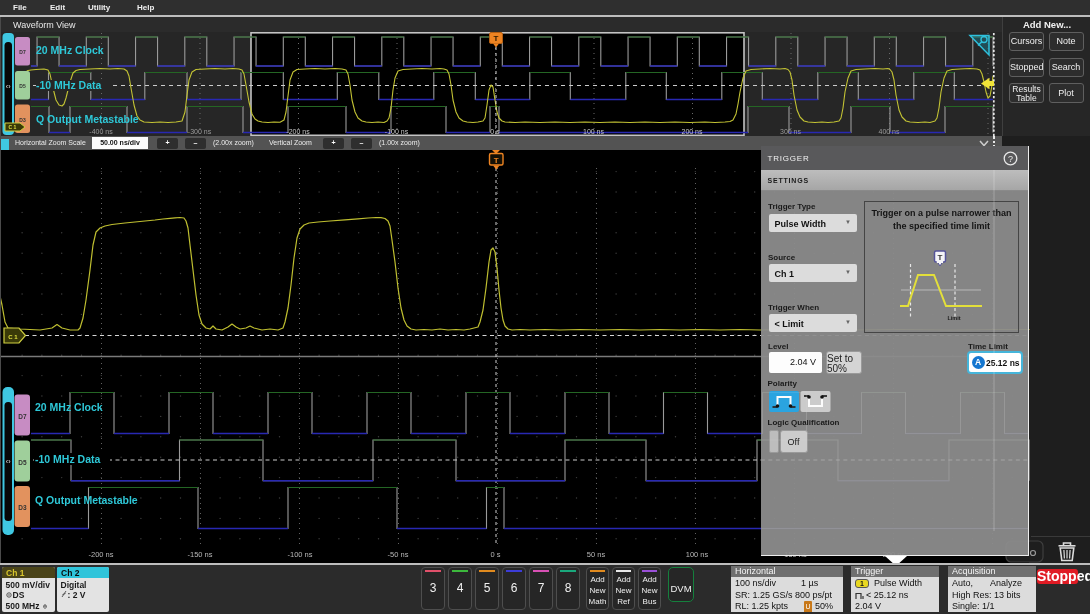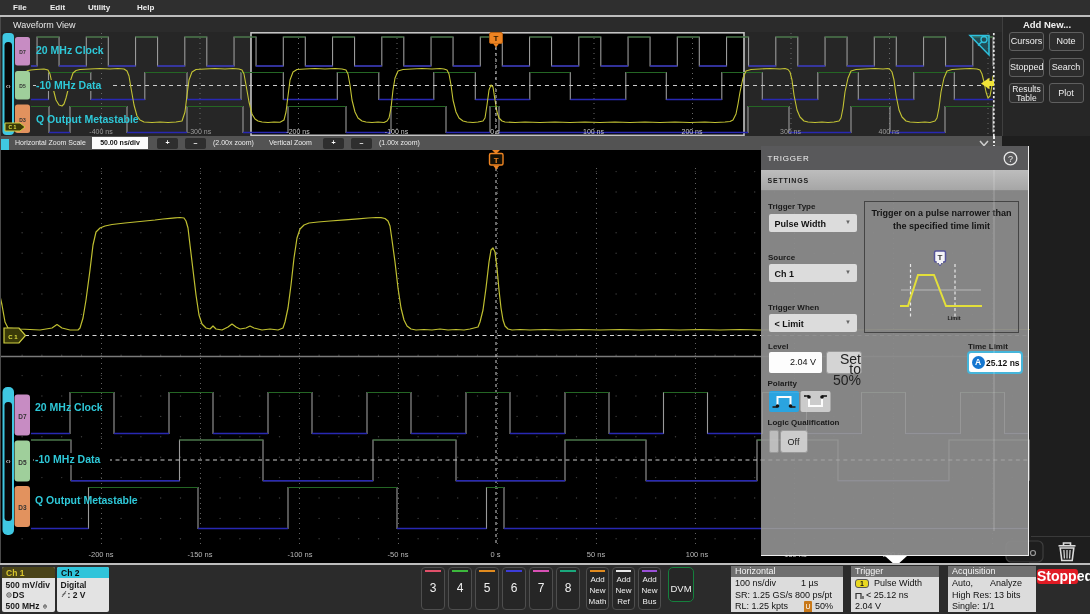--- a/index.html
+++ b/index.html
@@ -204,21 +204,21 @@
 <line x1="19.5" y1="22" x2="19.5" y2="75" stroke="#e8e8e8" stroke-width="1.2" stroke-dasharray="3,2.5"></line>
 <line x1="64" y1="22" x2="64" y2="75" stroke="#e8e8e8" stroke-width="1.2" stroke-dasharray="3,2.5"></line>
 <path d="M9,64 L17,64 L27,33 L43,33 L55,64 L91,64" stroke="#e3df3a" stroke-width="2" fill="none"></path>
 <rect x="43.5" y="9" width="11" height="11" rx="1.5" fill="#f4f4f8" stroke="#55549a" stroke-width="1.5"></rect>
 <path d="M46.5,20 h5 l-2.5,4 z" fill="#f4f4f8" stroke="#55549a" stroke-width="1"></path>
 <rect x="45.8" y="19" width="6.2" height="2" fill="#f4f4f8"></rect>
 <text x="49" y="17.5" font-size="8" font-weight="bold" fill="#333" text-anchor="middle" font-family="Liberation Sans, sans-serif">T</text>
 <text x="63" y="78" font-size="5.5" font-weight="bold" fill="#1a1a1a" text-anchor="middle" font-family="Liberation Sans, sans-serif">Limit</text>
 </svg>
 <div class="abs" style="left:8px;top:206px;width:53px;height:21px;background:#fdfdfd;border-radius:2px;color:#111;font-size:9px;text-align:right;line-height:21px;padding-right:6px">2.04 V</div>
-<div class="abs" style="left:65px;top:205px;width:36px;height:23px;background:#d4d4d4;border:1px solid #9a9a9a;border-radius:3px;color:#222;font-size:14px;text-align:right;line-height:10.5px;padding-top:1.5px">Set to<br>50%</div>
+<div class="abs" style="left:65px;top:205px;width:36px;height:23px;background:#d4d4d4;border:1px solid #9a9a9a;border-radius:3px;color:#222;font-size:10px;text-align:left;line-height:10.5px;padding-top:1.5px">Set to<br>50%</div>
 <div class="abs" style="left:206px;top:205px;width:56px;height:23px;background:#ffffff;border:2px solid #45b5da;border-radius:4px;color:#111;font-size:9.5px">
         <div class="abs" style="left:2.5px;top:2.5px;width:13px;height:13px;border-radius:7px;background:#1577d0;color:#fff;font-size:8.5px;font-weight:bold;text-align:center;line-height:13px">A</div>
         <span class="abs" style="left:17px;top:5px;font-weight:bold;white-space:nowrap;font-size:8.5px">25.12 ns</span>
       </div>
 <svg class="abs" style="left:8px;top:245px" width="63" height="21" viewBox="0 0 63 21">
 <rect x="0" y="0" width="30" height="21" rx="2" fill="#2aa4e0"></rect>
 <rect x="31.5" y="0" width="30" height="21" rx="2" fill="#cbcbcb"></rect>
 <path d="M3.5,16 h5" stroke="#2a2a2a" stroke-width="1.8" fill="none"></path>
 <path d="M21.5,16 h5" stroke="#2a2a2a" stroke-width="1.8" fill="none"></path>
 <path d="M8.5,16 V6 H21.5 V16" stroke="#fcfcfc" stroke-width="2" fill="none"></path>

